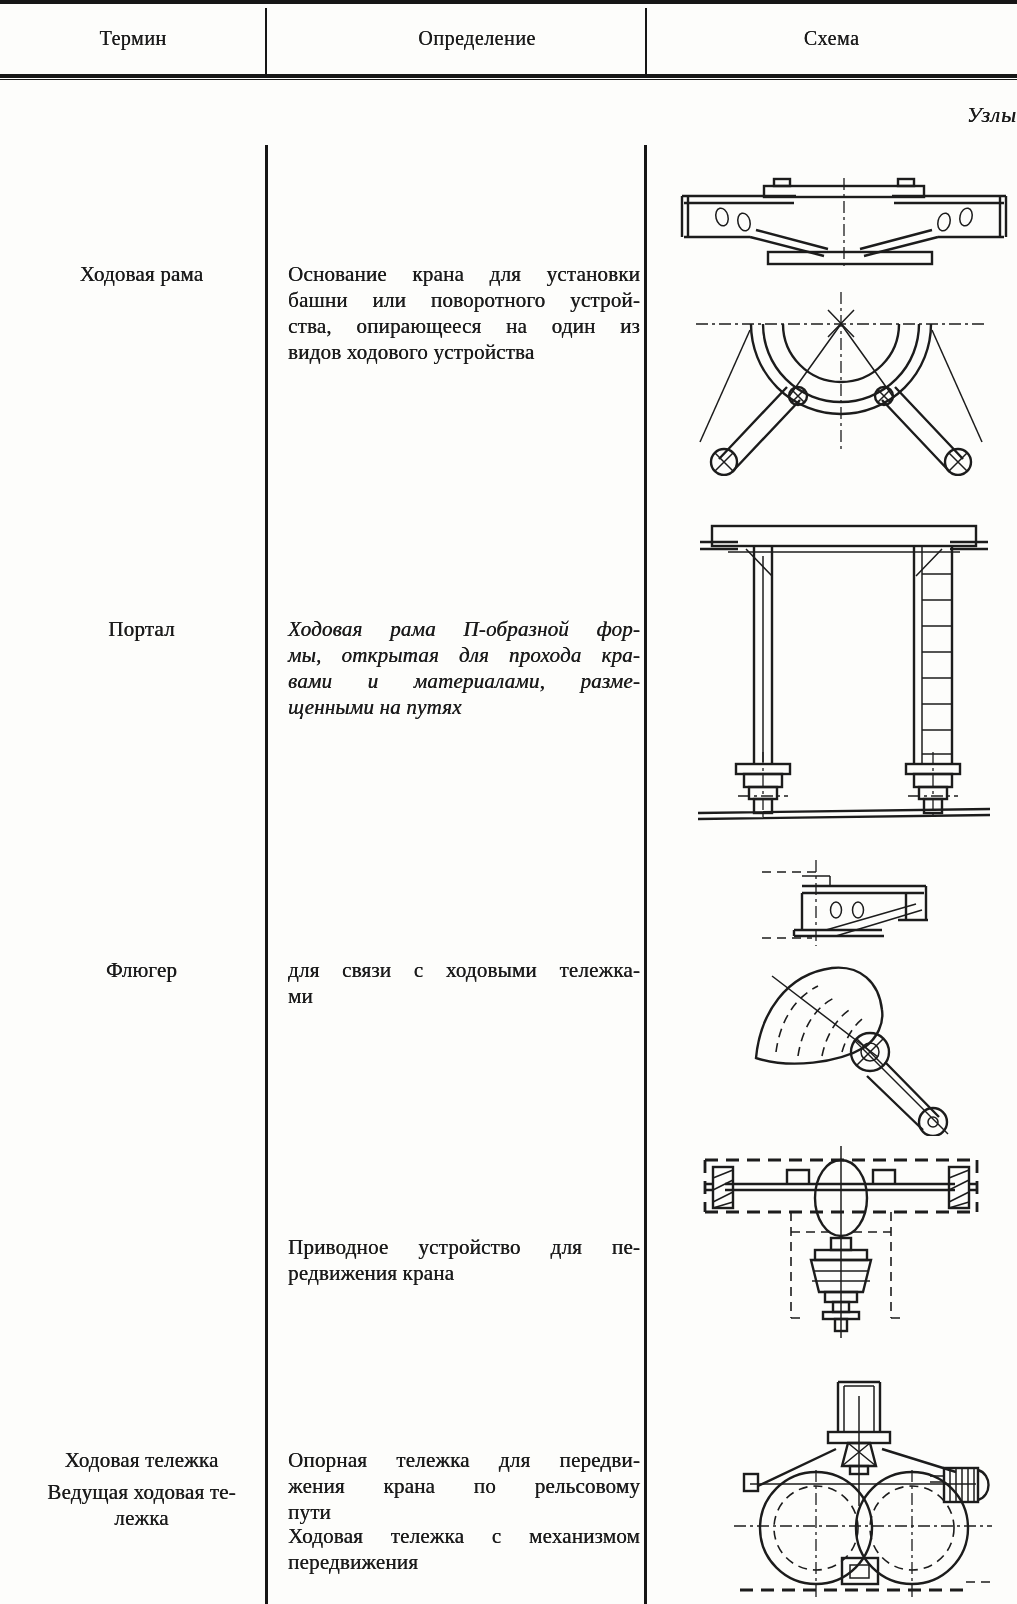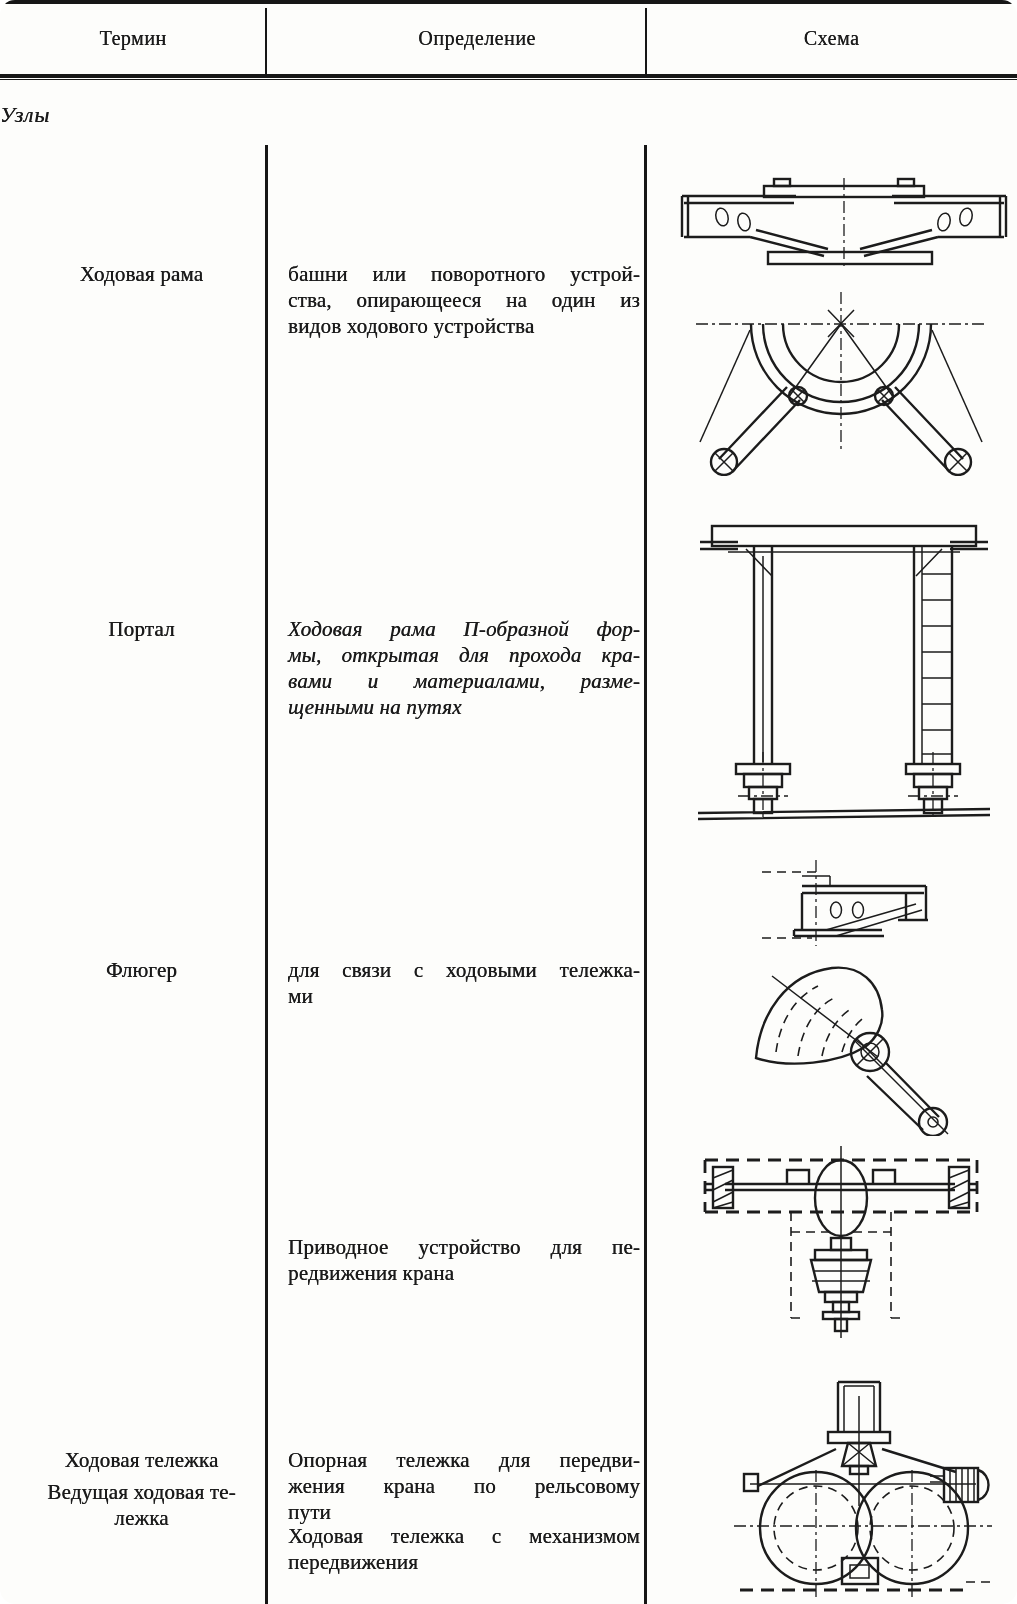--- a/index.html
+++ b/index.html
@@ -1,29 +1,28 @@
 <!DOCTYPE html>
 <html lang="ru"><head>
 <meta charset="utf-8">
 <style>
   html,body{margin:0;padding:0;background:#ffffff;}
   .page{
     position:relative;width:1017px;height:1604px;background:#fdfdfb;
     font-family:"Liberation Serif","DejaVu Serif",serif;color:#1b1b1b;
     overflow:hidden;
-    border-radius:15px;
   }
   .rule{position:absolute;background:#161616;}
   .vrule{position:absolute;background:#161616;}
   .col-head{
     position:absolute;top:27px;font-size:20px;text-align:center;
     letter-spacing:.5px;text-shadow:.3px 0 0 currentColor;
   }
   .section-title{
-    position:absolute;left:0;top:102px;width:1017px;text-align:left;
+    position:absolute;left:0;top:102px;width:1017px;text-align:right;
     font-style:italic;font-size:22px;letter-spacing:1px;
     text-shadow:.3px 0 0 currentColor;
   }
   .txt{
     position:absolute;font-size:21px;line-height:26px;letter-spacing:.2px;
     text-shadow:.35px 0 0 currentColor;
   }
   .term{left:17px;width:249px;}
   .def{left:288px;width:352px;}
   .def .tline{text-align:justify;text-align-last:justify;}
@@ -54,20 +53,21 @@
   <div class="col-head" style="left:0;width:266px;">Термин</div>
   <div class="col-head" style="left:266px;width:380px;padding-left:21px;">Определение</div>
   <div class="col-head" style="left:646px;width:371px;">Схема</div>
 
   <div class="section-title">Узлы</div>
 
   <div class="txt term" style="top:261px;">
       <div class="tline">Ходовая рама</div>
     </div>
   <div class="txt def" style="top:261px;">
+      <div class="tline">Основание крана для установки</div>
       <div class="tline">башни или поворотного устрой-</div>
       <div class="tline">ства, опирающееся на один из</div>
       <div class="tline">видов ходового устройства</div>
     </div>
 
   <figure style="left:676px;top:176px;width:336px;height:94px;">
     <svg class="dwg" viewBox="0 0 336 94" xmlns="http://www.w3.org/2000/svg">
       <path class="dd" d="M168 2 V92"></path>
       <rect x="88" y="10" width="160" height="11"></rect>
       <rect x="98" y="3" width="16" height="7"></rect>

